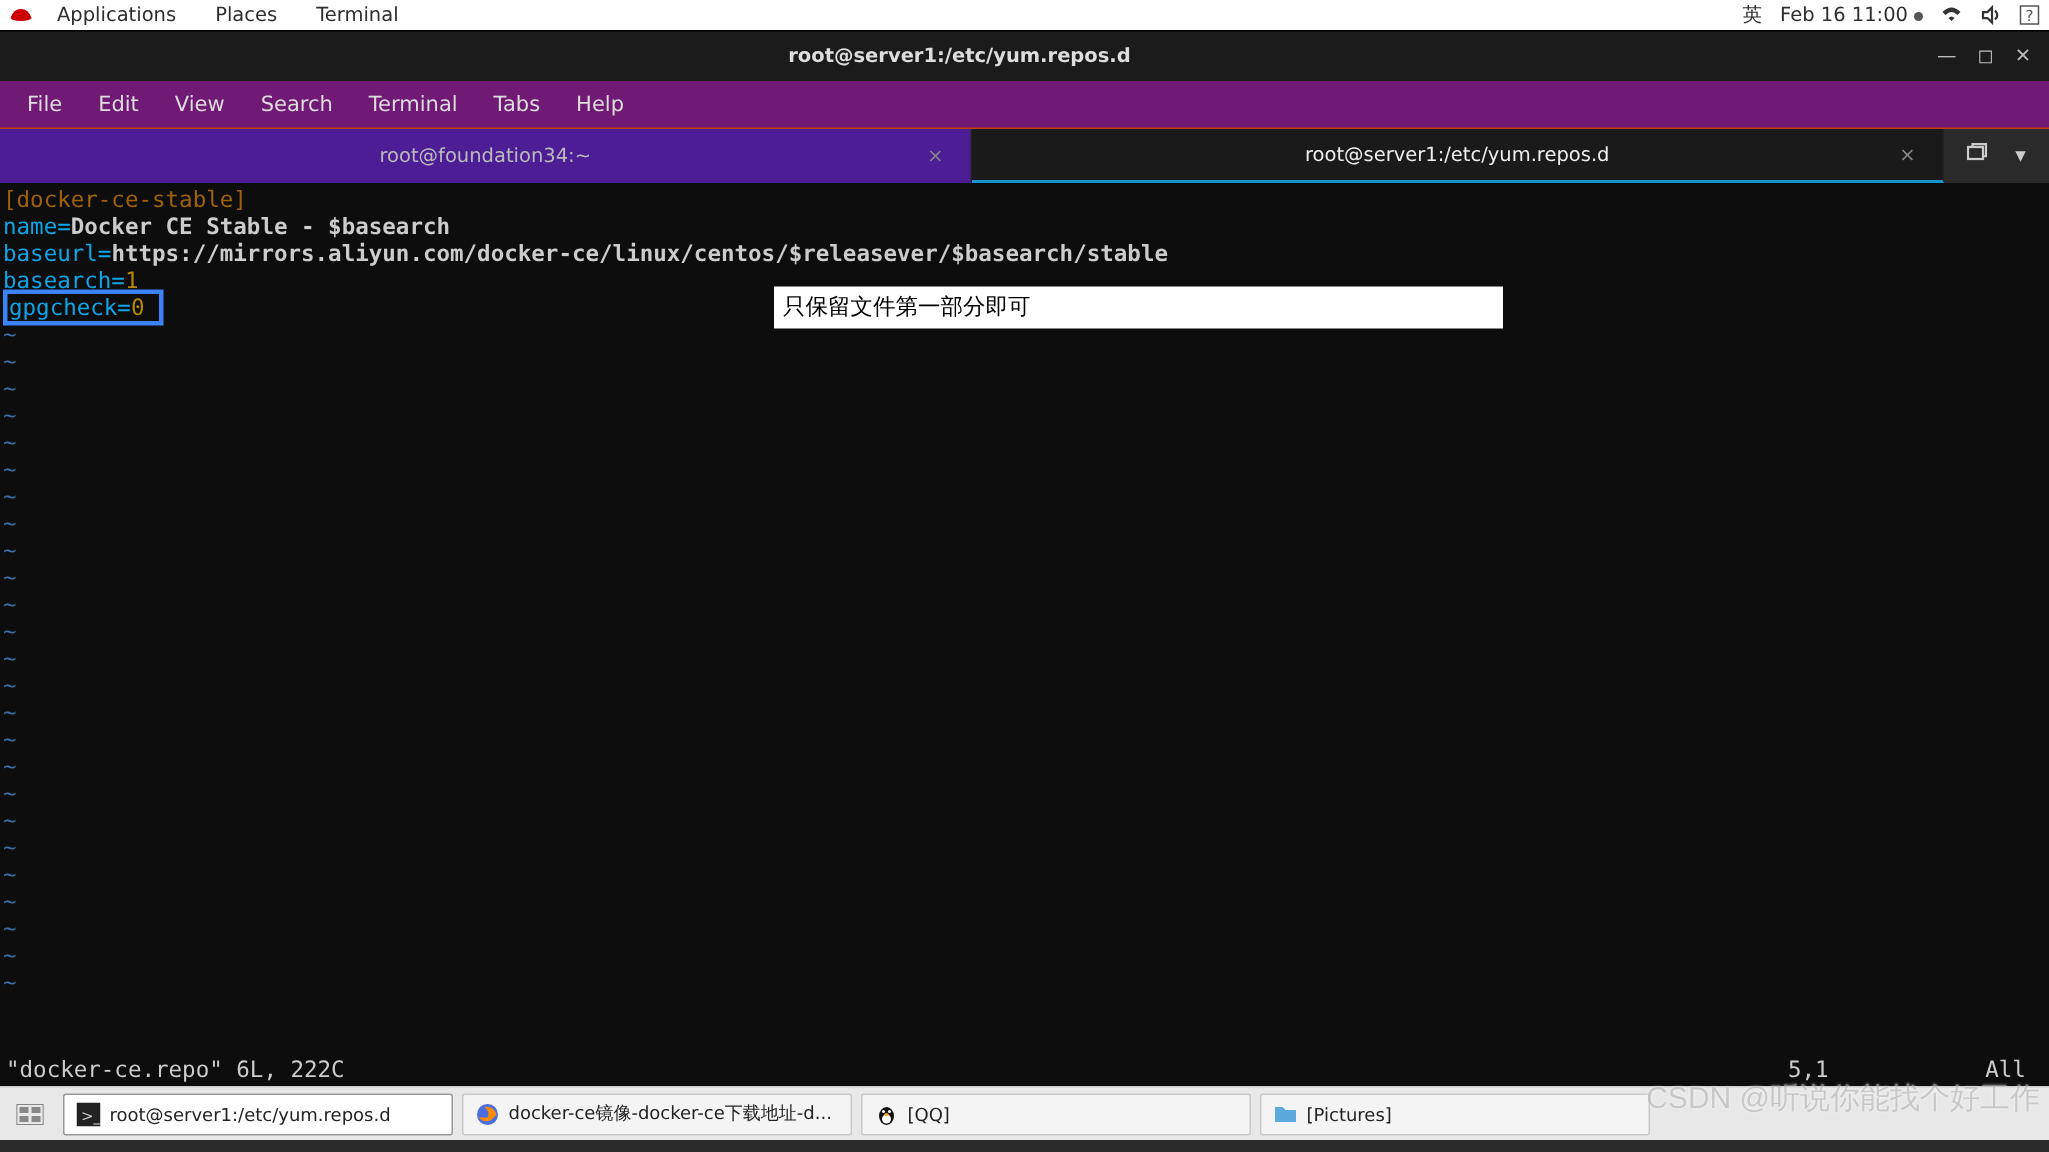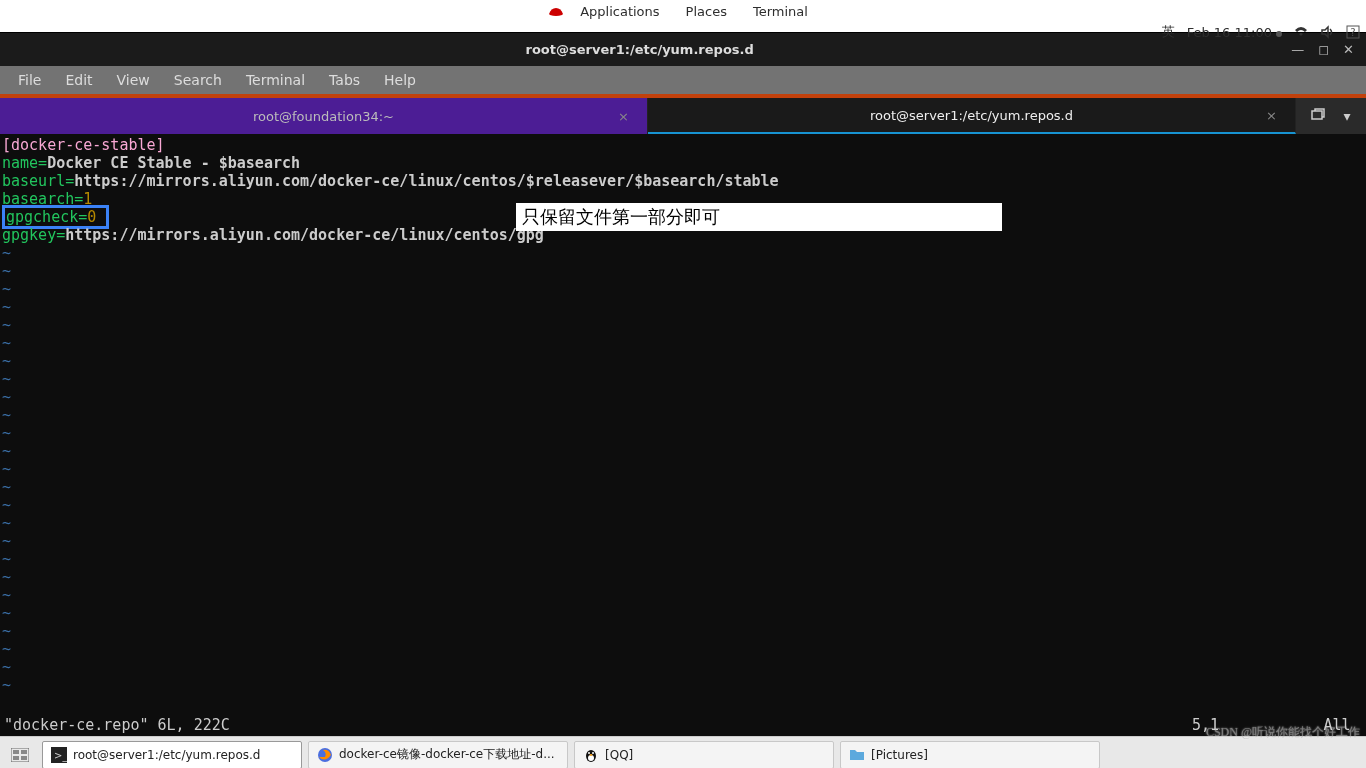--- a/index.html
+++ b/index.html
@@ -1,69 +1,69 @@
 <!DOCTYPE html>
 <html><head>
 <meta charset="utf-8">
 <style>
   * { box-sizing: border-box; margin: 0; padding: 0; }
   html, body { width: 1366px; height: 768px; overflow: hidden; font-family: "DejaVu Sans", "Liberation Sans", sans-serif; background: #2b2b2b; }
   
   
-  .top-panel { height: 32px; background: #fff; color: #2e2e2e; display: flex; align-items: center; padding: 0 6px; font-size: 13px; flex-direction: column; }
+  .top-panel { height: 20px; background: #fff; color: #2e2e2e; display: flex; align-items: center; padding: 0 6px; font-size: 13px; }
   .top-panel .left { display: flex; align-items: center; gap: 6px; }
   .top-panel .left .menu-item { padding: 4px 10px; cursor: default; }
   .top-panel .right { margin-left: auto; display: flex; align-items: center; gap: 12px; }
   .top-panel .ind { font-size: 13px; }
   .hat-icon { width: 16px; height: 12px; display:inline-block; }
   .sys-icon { width:14px; height:14px; display:inline-flex; align-items:center; justify-content:center; }
   .dot { width:6px; height:6px; border-radius:50%; background:#555; display:inline-block; margin-left:4px; }
 
   
   .titlebar { height: 34px; background: #1b1b1b; display: flex; align-items: center; color: #ccc; font-size: 13px; border-top: 1px solid #000; }
   .titlebar .title { flex: 1; text-align: center; font-weight: bold; color: #ddd; }
   .titlebar .win-btns { display: flex; gap: 14px; padding: 0 12px; color: #bbb; }
   .titlebar .win-btns span { cursor: default; font-size: 13px; }
 
   
-  .menubar { height: 32px; background: #737373; display: flex; align-items: center; padding: 0 8px; gap: 4px; color: #ddd; font-size: 14px; border-bottom: 4px solid #c2410c;}
+  .menubar { height: 32px; background: #701a75; display: flex; align-items: center; padding: 0 8px; gap: 4px; color: #ddd; font-size: 14px; border-bottom: 1px solid #c2410c;}
   .menubar .mitem { padding: 4px 10px; cursor: default; }
 
   
   .tabbar { height: 36px; background: #4c1d95; display: flex; color: #bbb; font-size: 13px; }
   .tabbar .tab { flex: 1; display: flex; align-items: center; justify-content: center; position: relative; border-right: 1px solid #222; }
   .tabbar .tab.active { background: #1a1a1a; color: #eee; border-bottom: 2px solid #1793d1; }
   .tabbar .tab .tab-close { position: absolute; right: 18px; color: #888; font-size: 13px; }
   .tabbar .tab-extra { width: 70px; display: flex; align-items: center; justify-content: center; gap: 18px; color: #ccc; background:#2a2a2a;}
   .tabbar .tab-extra span { font-size: 14px; }
 
   
   .term { background: #0d0d0d; color: #ccc; font-family: "DejaVu Sans Mono", "Liberation Mono", monospace; font-size: 15px; line-height: 18px; height: 602px; padding: 2px 2px; position: relative; overflow: hidden; }
   .term .line { white-space: pre; }
-  .c-section { color: #f9a8d4; }
-  .c-key { color: #22c55e; }
+  .c-section { color: #a16207; }
+  .c-key { color: #0ea5e9; }
   .c-val { color: #ccc; font-weight: bold; }
   .c-num { color: #b58900; }
   .c-num2 { color: #b58900; }
   .red-box { border: 3px solid #3b82f6; padding: 0 1px; text-align: right; }
   .tilde { color: #3a6ea5; }
-  .annotation { position: absolute; background: #fff; color: #000; font-family: "SimSun","Microsoft YaHei",sans-serif; font-size: 18px; padding: 3px 6px; left: 516px; top: 69px; width: 486px; height:28px; display:flex; align-items:center;}
+  .annotation { position: absolute; background: #fff; color: #000; font-family: "SimSun","Microsoft YaHei",sans-serif; font-size: 15px; padding: 3px 6px; left: 516px; top: 69px; width: 486px; height:28px; display:flex; align-items:center;}
 
   .term .statusline { position: absolute; bottom: 2px; left: 4px; right: 4px; color: #ccc; display: flex; }
   .term .statusline .fileinfo { flex: 1; }
   .term .statusline .cursor { width: 120px; text-align: left; }
   .term .statusline .pct { width: 50px; text-align: center; }
 
   
   .taskbar { height: 36px; background: #e8e8e8; display: flex; align-items: center; padding: 0 4px; gap: 6px; border-top: 1px solid #ccc; }
   .taskbar .launcher { width: 32px; height: 28px; display: flex; align-items: center; justify-content: center; border:1px solid transparent; }
   .taskbar .task { height: 28px; min-width: 260px; max-width: 262px; background: #f4f4f4; border: 1px solid #c8c8c8; display: flex; align-items: center; gap: 6px; padding: 0 8px; font-size: 12px; color: #222; overflow: hidden; white-space: nowrap; border-radius:2px;}
   .taskbar .task.active { background: #fff; border-color: #999; }
   .taskbar .task .ticon { width: 16px; height: 16px; display: flex; align-items: center; justify-content: center; flex-shrink: 0; }
-  .watermark { position: absolute; right: 6px; bottom: 36px; transform: translateY(50%); color: #b8b8b8; font-size: 12px; font-family: Liberation Serif, serif; pointer-events: none; opacity:0.65; text-shadow:0 0 2px #fff;}
+  .watermark { position: absolute; right: 6px; bottom: 36px; transform: translateY(50%); color: #b8b8b8; font-size: 20px; font-family: Liberation Sans, sans-serif; pointer-events: none; opacity:0.65; text-shadow:0 0 2px #fff;}
 </style>
 </head>
 <body>
 
 <div class="top-panel">
   <div class="left">
     <span class="hat-icon">
       <svg viewBox="0 0 16 12">
           <path d="M1 8 Q3 2 8 2 Q13 2 15 8 L14 9 Q8 11 2 9 Z" fill="#c00"></path>
         </svg>
@@ -130,21 +130,20 @@
     <span>▾</span>
   </div>
 </div>
 
 <div class="term">
   <div class="line"><span class="c-section">[docker-ce-stable]</span></div>
   <div class="line"><span class="c-key">name=</span><span class="c-val">Docker CE Stable - $basearch</span></div>
   <div class="line"><span class="c-key">baseurl=</span><span class="c-val">https://mirrors.aliyun.com/docker-ce/linux/centos/$releasever/$basearch/stable</span></div>
   <div class="line"><span class="c-key">basearch=</span><span class="c-num">1</span></div>
   <div class="line"><span class="red-box"><span class="c-key">gpgcheck=</span><span class="c-num2">0</span> </span></div>
-  <div class="line"><span class="c-key">gpgkey=</span><span class="c-val">https://mirrors.aliyun.com/docker-ce/linux/centos/gpg</span></div>
   <div class="line tilde">~</div>
     <div class="line tilde">~</div>
     <div class="line tilde">~</div>
     <div class="line tilde">~</div>
     <div class="line tilde">~</div>
     <div class="line tilde">~</div>
     <div class="line tilde">~</div>
     <div class="line tilde">~</div>
     <div class="line tilde">~</div>
     <div class="line tilde">~</div>

